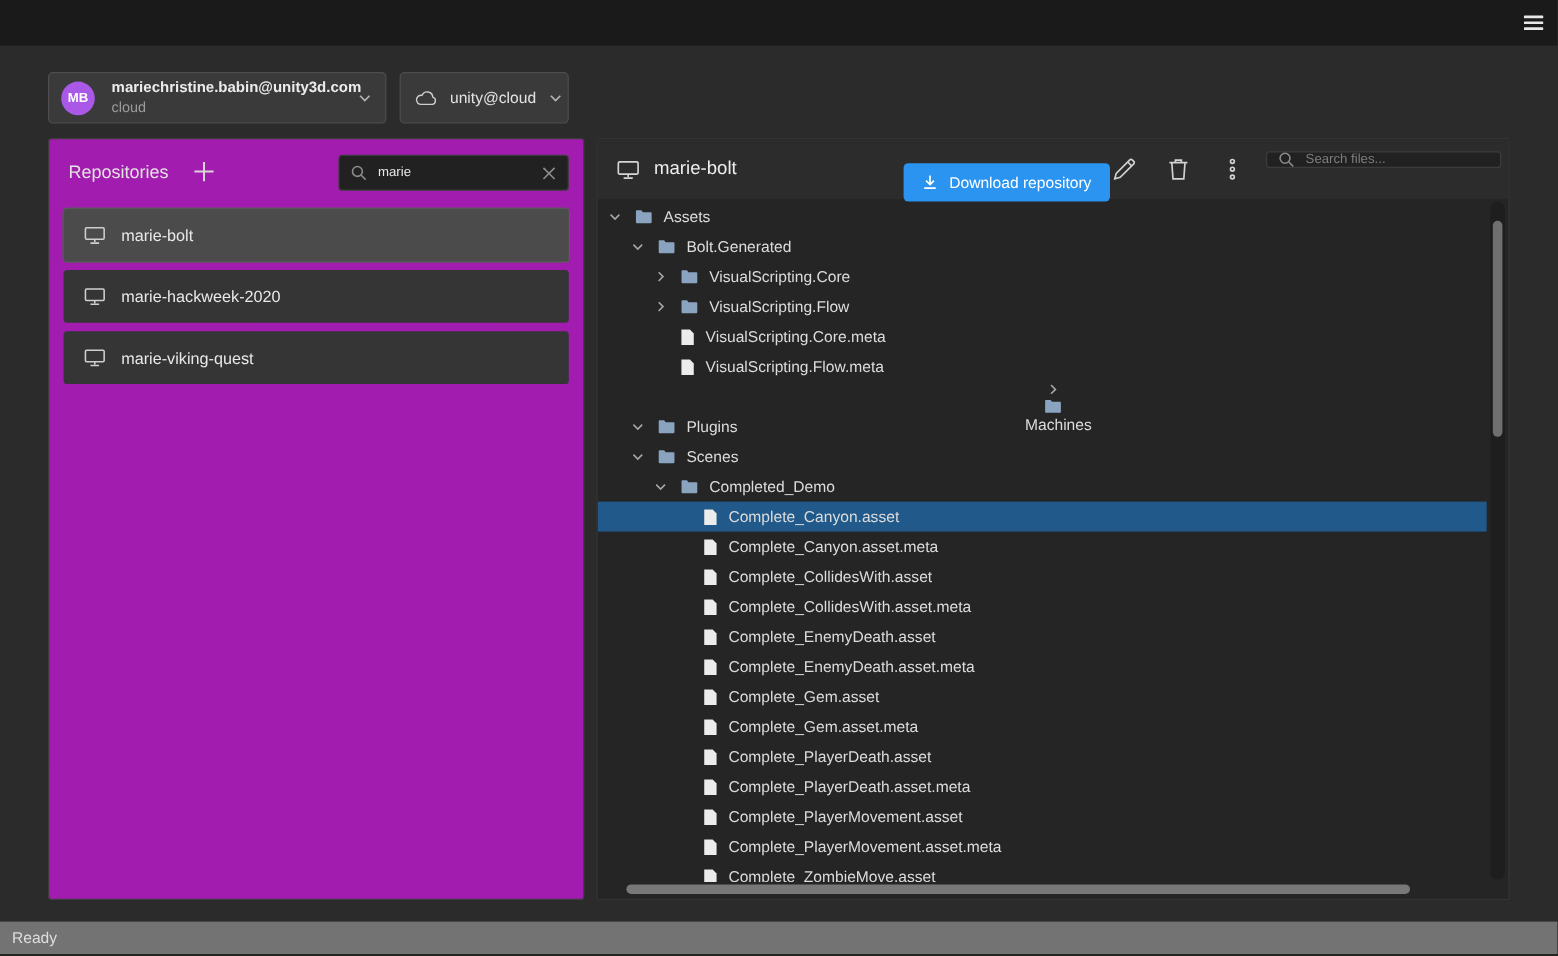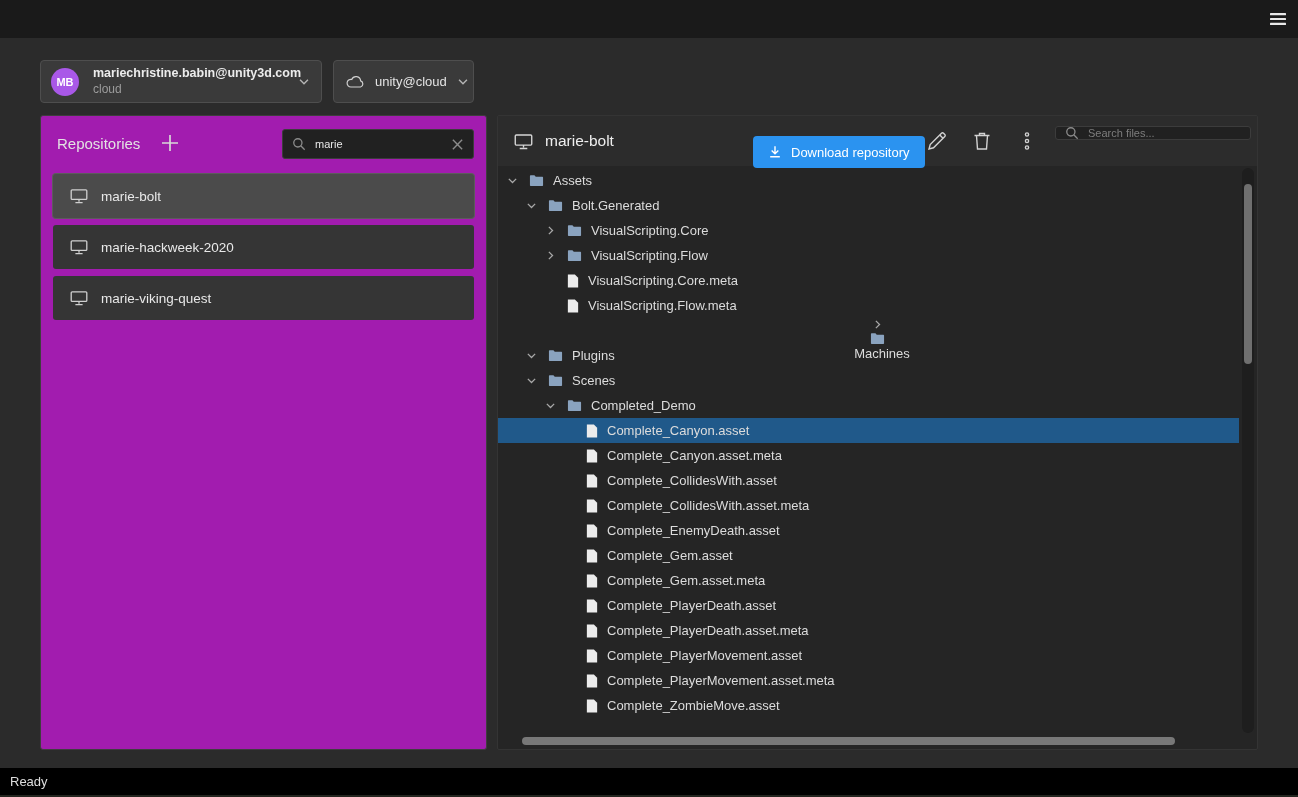--- a/index.html
+++ b/index.html
@@ -88,21 +88,21 @@
   .tree-row.selected { background:#20598a; }
   .chev-slot { width:14px; margin-right:9px; flex:none; color:#a8a8a8; display:flex; align-items:center; }
   .t-icon { margin-right:9px; flex:none; display:flex; align-items:center; }
   
   .vscroll { position:absolute; top:52px; right:3px; width:12px; bottom:16px; background:#1e1e1e; border-radius:6px; }
   .vthumb { position:absolute; left:2px; top:16px; width:8px; height:180px; background:#6f6f6f; border-radius:4px; cursor:pointer; }
   .hscroll { position:absolute; left:10px; right:24px; bottom:3px; height:10px; }
   .hthumb { position:absolute; left:14px; top:1px; width:90%; height:8px; background:#787878; border-radius:4px; cursor:pointer; }
   
   .statusbar {
-    position:absolute; left:0; right:0; top:768px; height:27px; background:#000000;
+    position:absolute; left:0; right:0; top:768px; height:27px; background:#737373;
     display:flex; align-items:center; padding-left:10px; font-size:13px; color:#dedede;
   }
   .bottom-sliver { position:absolute; left:0; right:0; bottom:0; height:2px; background:#23251f; }
 </style>
 </head>
 <body>
 
 <div class="topbar">
   <div class="hamburger">
     <svg viewBox="0 0 18 18" width="18" height="18" fill="currentColor">
@@ -388,20 +388,29 @@
         </span>
         <span>Complete_EnemyDeath.asset</span>
       </div>
       <div class="tree-row" style="padding-left: 65px;">
         <span class="chev-slot"></span>
         <span class="t-icon">
           <svg viewBox="0 0 14 16" width="12" height="14">
             <path fill="#ececec" d="M1 0.5h8.2L13 4.3v11.2H1z"></path>
           </svg>
         </span>
+        <span>Complete_EnemyDeath.asset.meta</span>
+      </div>
+      <div class="tree-row" style="padding-left: 65px;">
+        <span class="chev-slot"></span>
+        <span class="t-icon">
+          <svg viewBox="0 0 14 16" width="12" height="14">
+            <path fill="#ececec" d="M1 0.5h8.2L13 4.3v11.2H1z"></path>
+          </svg>
+        </span>
         <span>Complete_Gem.asset</span>
       </div>
       <div class="tree-row" style="padding-left: 65px;">
         <span class="chev-slot"></span>
         <span class="t-icon">
           <svg viewBox="0 0 14 16" width="12" height="14">
             <path fill="#ececec" d="M1 0.5h8.2L13 4.3v11.2H1z"></path>
           </svg>
         </span>
         <span>Complete_Gem.asset.meta</span>

